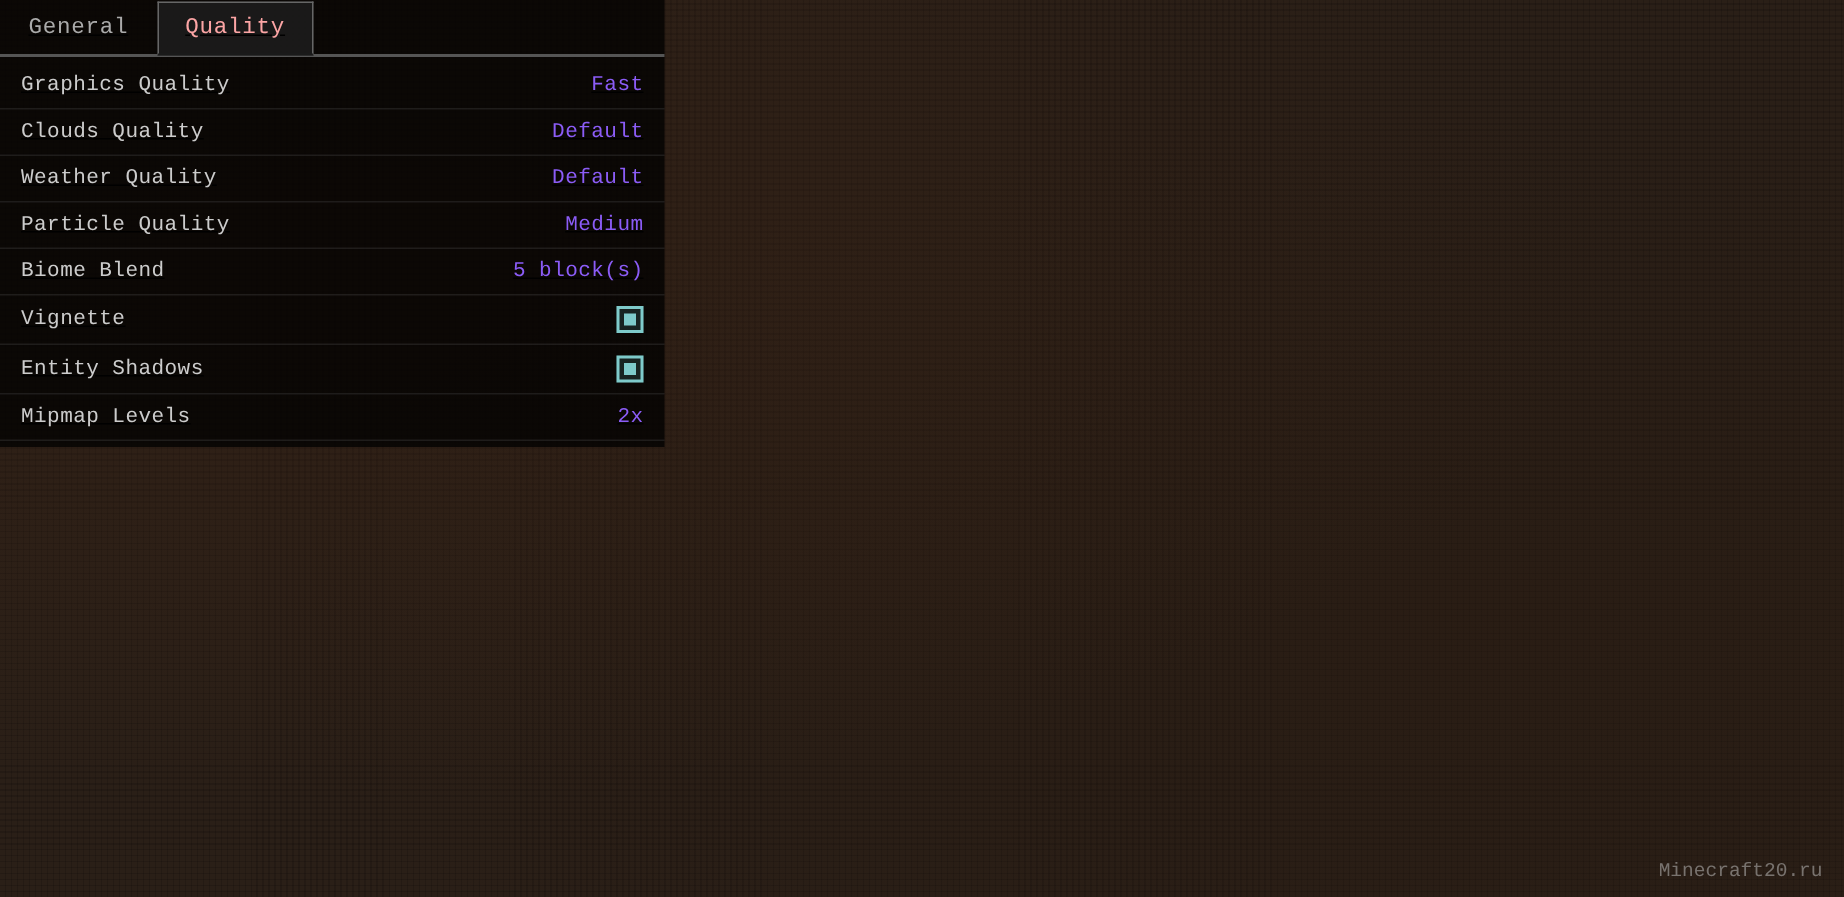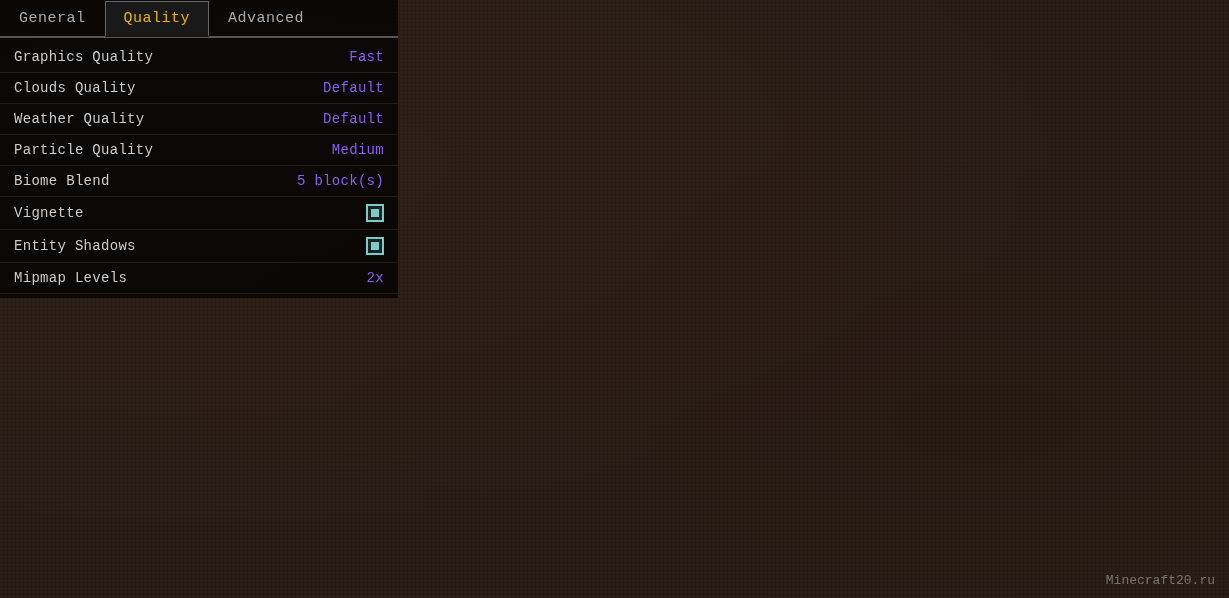--- a/index.html
+++ b/index.html
@@ -37,24 +37,25 @@
         radial-gradient(ellipse at 20% 30%, rgba(60,35,20,0.4) 0%, transparent 60%),
         radial-gradient(ellipse at 80% 70%, rgba(40,25,15,0.4) 0%, transparent 60%);
       pointer-events: none;
       z-index: 0;
     }
 
     .panel {
       position: absolute;
       top: 0;
       left: 0;
-      width: 398px;
+      width: 443px;
       background: rgba(0, 0, 0, 0.75);
       padding: 0;
       z-index: 1;
+      text-decoration: underline;
     }
 
     
     .tabs {
       display: flex;
       flex-direction: row;
       border-bottom: 2px solid #555;
     }
 
     .tab {
@@ -63,21 +64,21 @@
       font-size: 15px;
       cursor: pointer;
       letter-spacing: 0.5px;
       font-family: 'Courier New', monospace;
       border: 1px solid transparent;
       position: relative;
       top: 1px;
     }
 
     .tab.active {
-      color: #eab308;
+      color: #fca5a5;
       border: 1px solid #666;
       border-bottom: 2px solid #1a1a1a;
       background: rgba(30,30,30,0.8);
     }
 
     
     .settings-list {
       padding: 4px 0;
     }
 
@@ -137,21 +138,20 @@
     }
   </style>
 </head>
 <body>
 
 <div class="panel">
   <div class="tabs">
 
   <div class="tab">General</div>
       <div class="tab active">Quality</div>
-      <div class="tab">Advanced</div>
     </div>
   <div class="settings-list">
 
   <div class="setting-row">
         <span class="setting-label">Graphics Quality</span>
         <span class="setting-value">Fast</span>
       </div>
       <div class="setting-row">
         <span class="setting-label">Clouds Quality</span>
         <span class="setting-value">Default</span>

